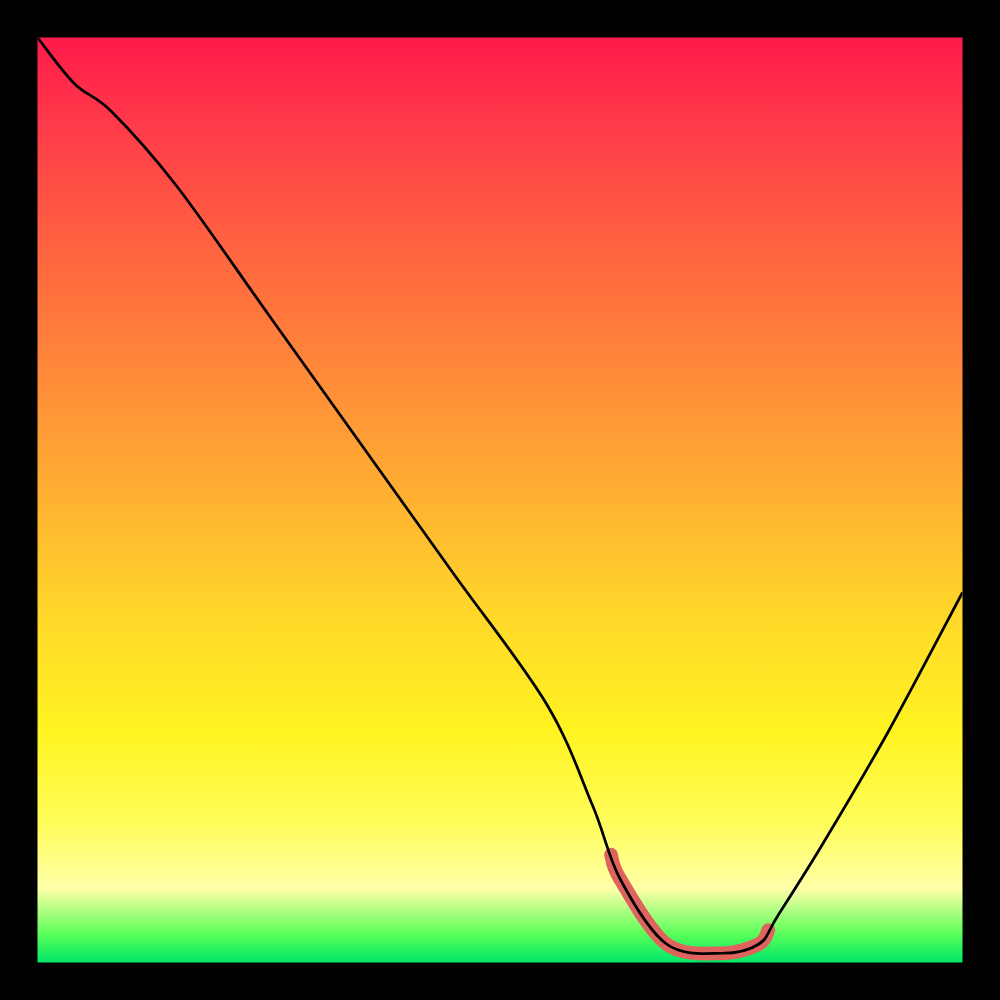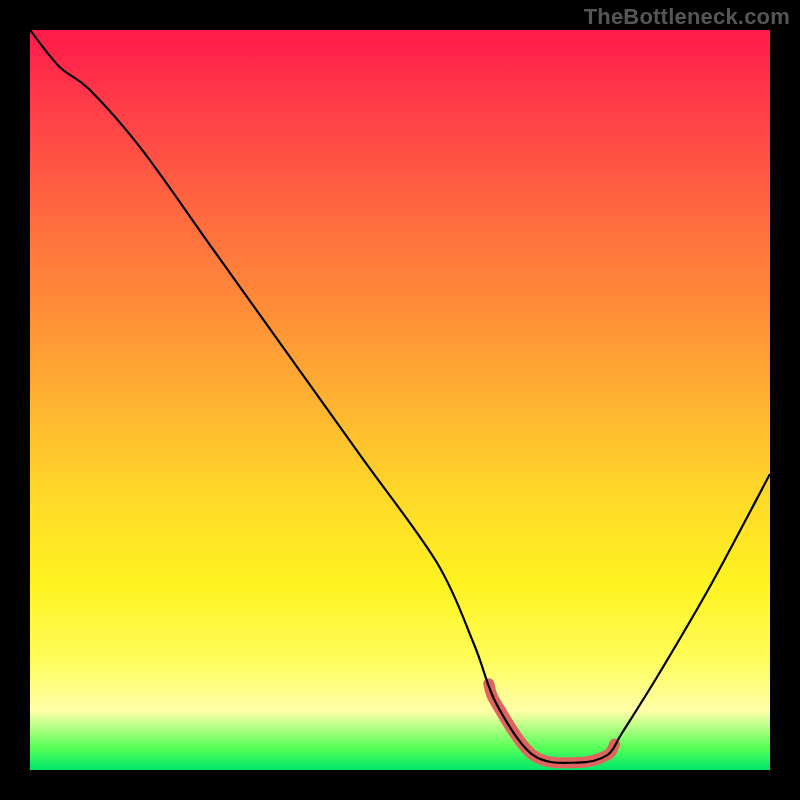--- a/index.html
+++ b/index.html
@@ -58,21 +58,20 @@
     fill: none;
     stroke: #e0645e;
     stroke-width: 11;
     stroke-linecap: round;
   }
 </style>
 </head>
 <body>
 <div class="frame">
 
-  <div class="watermark">TheBottleneck.com</div>
 
   <div class="plot">
     <div class="gradient"></div>
     <svg class="curve" viewBox="0 0 740 740" preserveAspectRatio="none">
       <path id="highlight-path" class="highlight" d="M 458.8 653.7 C 460.0 657.0, 458.8 661.5, 466.2 673.4 C 473.6 685.3, 489.6 715.3, 503.2 725.2 C 516.8 735.1, 535.3 732.6, 547.6 732.6 C 559.9 732.6, 571.0 728.3, 577.2 725.2 C 583.4 722.1, 583.4 716.0, 584.6 714.1"></path>
       <path id="main-path" class="main" d="M 0.0 0.0 C 4.9 6.2, 19.7 27.1, 29.6 37.0 C 39.5 46.9, 45.6 45.6, 59.2 59.2 C 72.8 72.8, 90.0 91.3, 111.0 118.4 C 132.0 145.5, 160.3 187.5, 185.0 222.0 C 209.7 256.5, 234.3 291.1, 259.0 325.6 C 283.7 360.1, 308.3 394.7, 333.0 429.2 C 357.7 463.7, 388.5 502.0, 407.0 532.8 C 425.5 563.6, 434.1 590.8, 444.0 614.2 C 453.9 637.6, 456.3 654.9, 466.2 673.4 C 476.1 691.9, 489.6 715.3, 503.2 725.2 C 516.8 735.1, 535.3 732.6, 547.6 732.6 C 559.9 732.6, 569.8 730.1, 577.2 725.2 C 584.6 720.3, 583.4 716.6, 592.0 703.0 C 600.6 689.4, 614.2 668.5, 629.0 643.8 C 643.8 619.1, 662.3 588.3, 680.8 555.0 C 699.3 521.7, 730.1 462.5, 740.0 444.0"></path>
     </svg>
   </div>
 
 </div>

